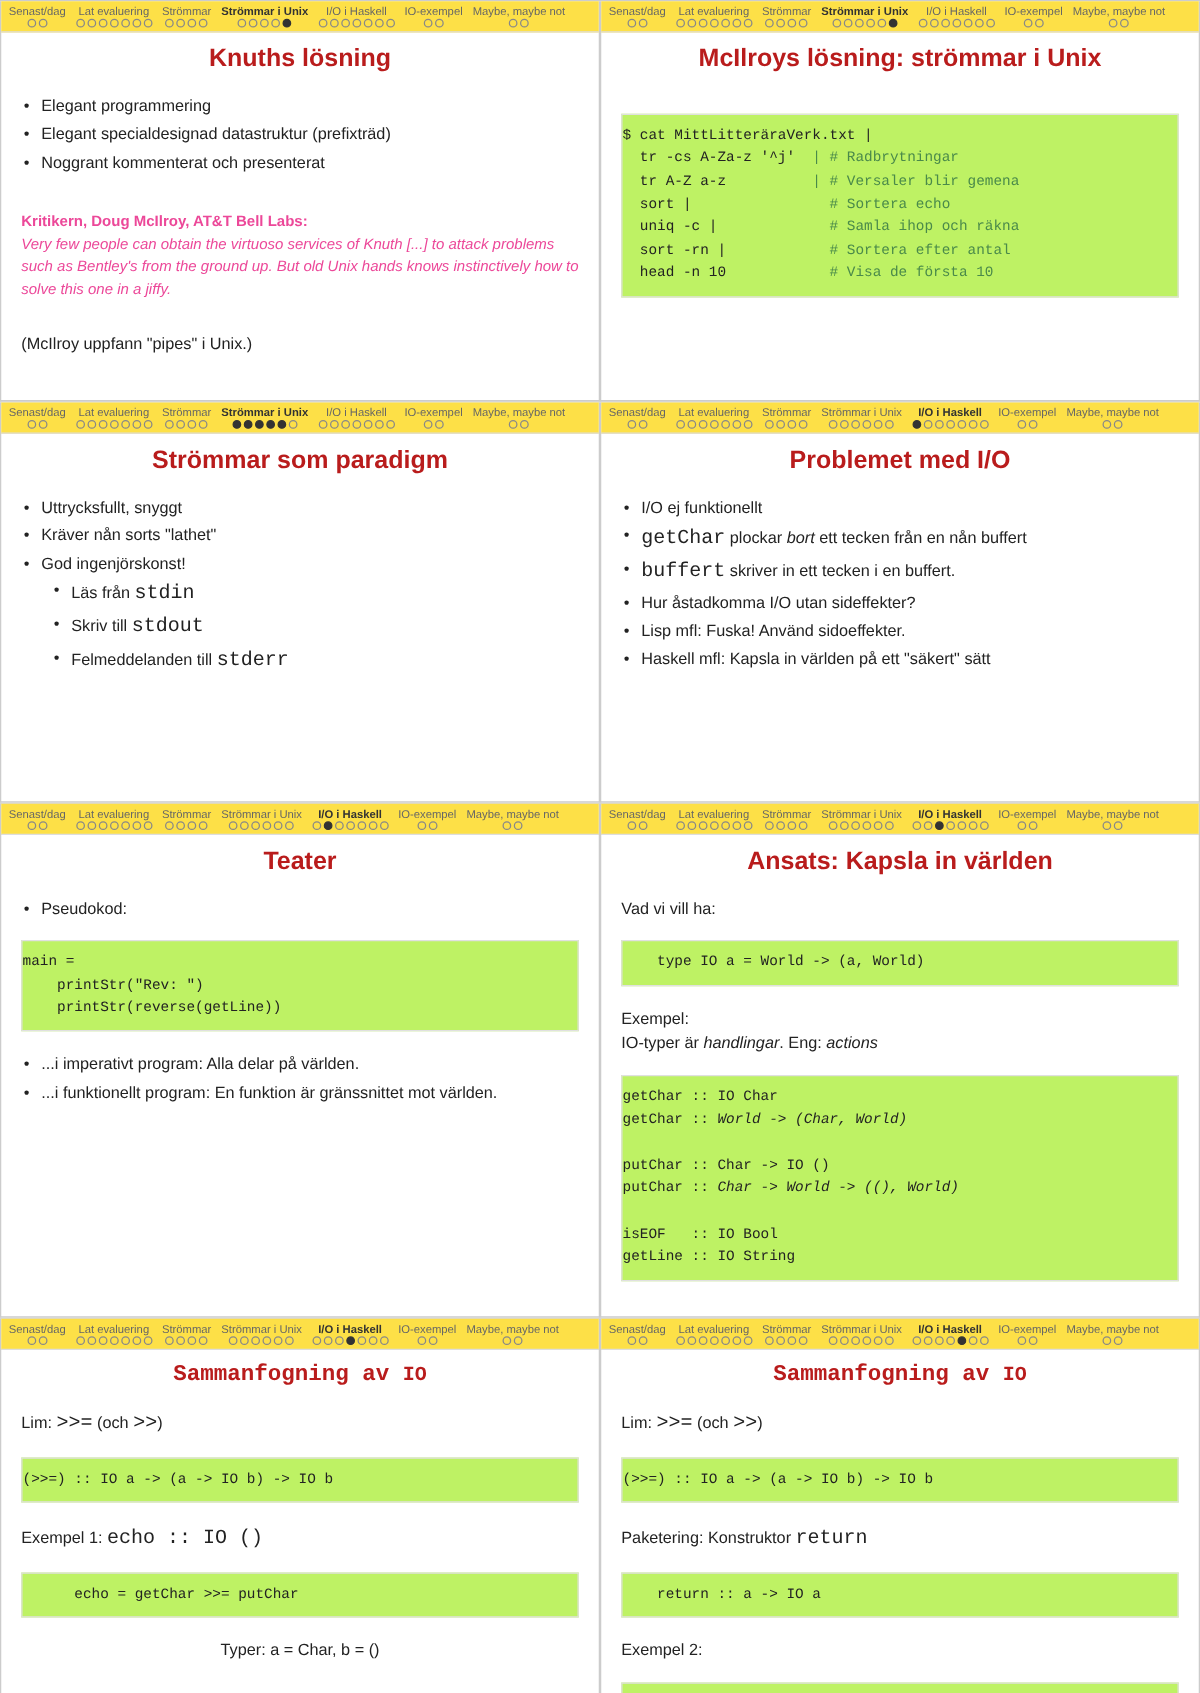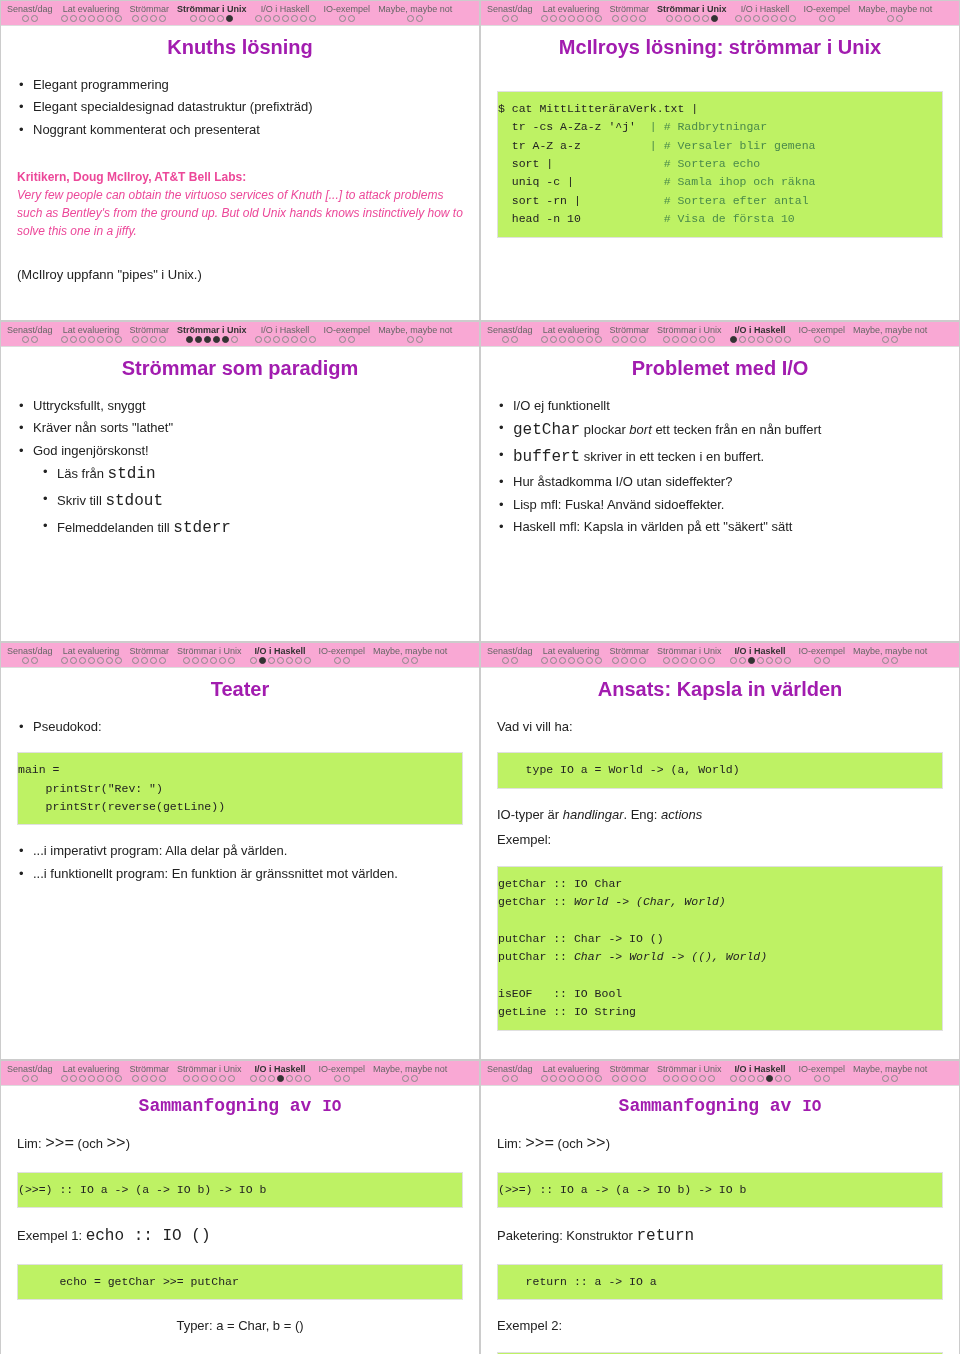--- a/index.html
+++ b/index.html
@@ -25,21 +25,21 @@
       position: relative;
     }
 
     .slide-header {
       display: flex;
       align-items: center;
       padding: 3px 6px;
       border-bottom: 1px solid #ddd;
       font-size: 10px;
       color: #555;
-      background: #f9a8d4;
+      background: #fde047;
       gap: 8px;
       flex-wrap: wrap;
     }
 
     .slide-header-item {
       display: flex;
       flex-direction: column;
       align-items: center;
       line-height: 1.2;
     }
@@ -58,21 +58,21 @@
     .dot.filled {
       background: #333;
       border-color: #333;
     }
 
     .slide-title {
       text-align: center;
       font-size: 20px;
       font-weight: bold;
       padding: 10px 12px 8px;
-      color: #a21caf;
+      color: #b91c1c;
     }
 
     .slide-content {
       padding: 8px 16px 12px;
       font-size: 13px;
       line-height: 1.5;
     }
 
     .slide-content ul {
       list-style: none;
@@ -638,22 +638,22 @@
         <div class="dots">
           <div class="dot"></div>
           <div class="dot"></div>
         </div>
       </div>
     </div>
     <div class="slide-title">Ansats: Kapsla in världen</div>
     <div class="slide-content">
       <p>Vad vi vill ha:</p>
       <div class="code-block">    type IO a = World -&gt; (a, World)</div>
+      <p style="margin-top:6px;">Exempel:</p>
       <p>IO-typer är <span class="italic">handlingar</span>. Eng: <span class="italic">actions</span></p>
-      <p style="margin-top:6px;">Exempel:</p>
       <div class="code-block">getChar :: IO Char
 getChar :: <span class="italic">World -&gt; (Char, World)</span>
 
 putChar :: Char -&gt; IO ()
 putChar :: <span class="italic">Char -&gt; World -&gt; ((), World)</span>
 
 isEOF   :: IO Bool
 getLine :: IO String</div>
     </div>
   </div>

